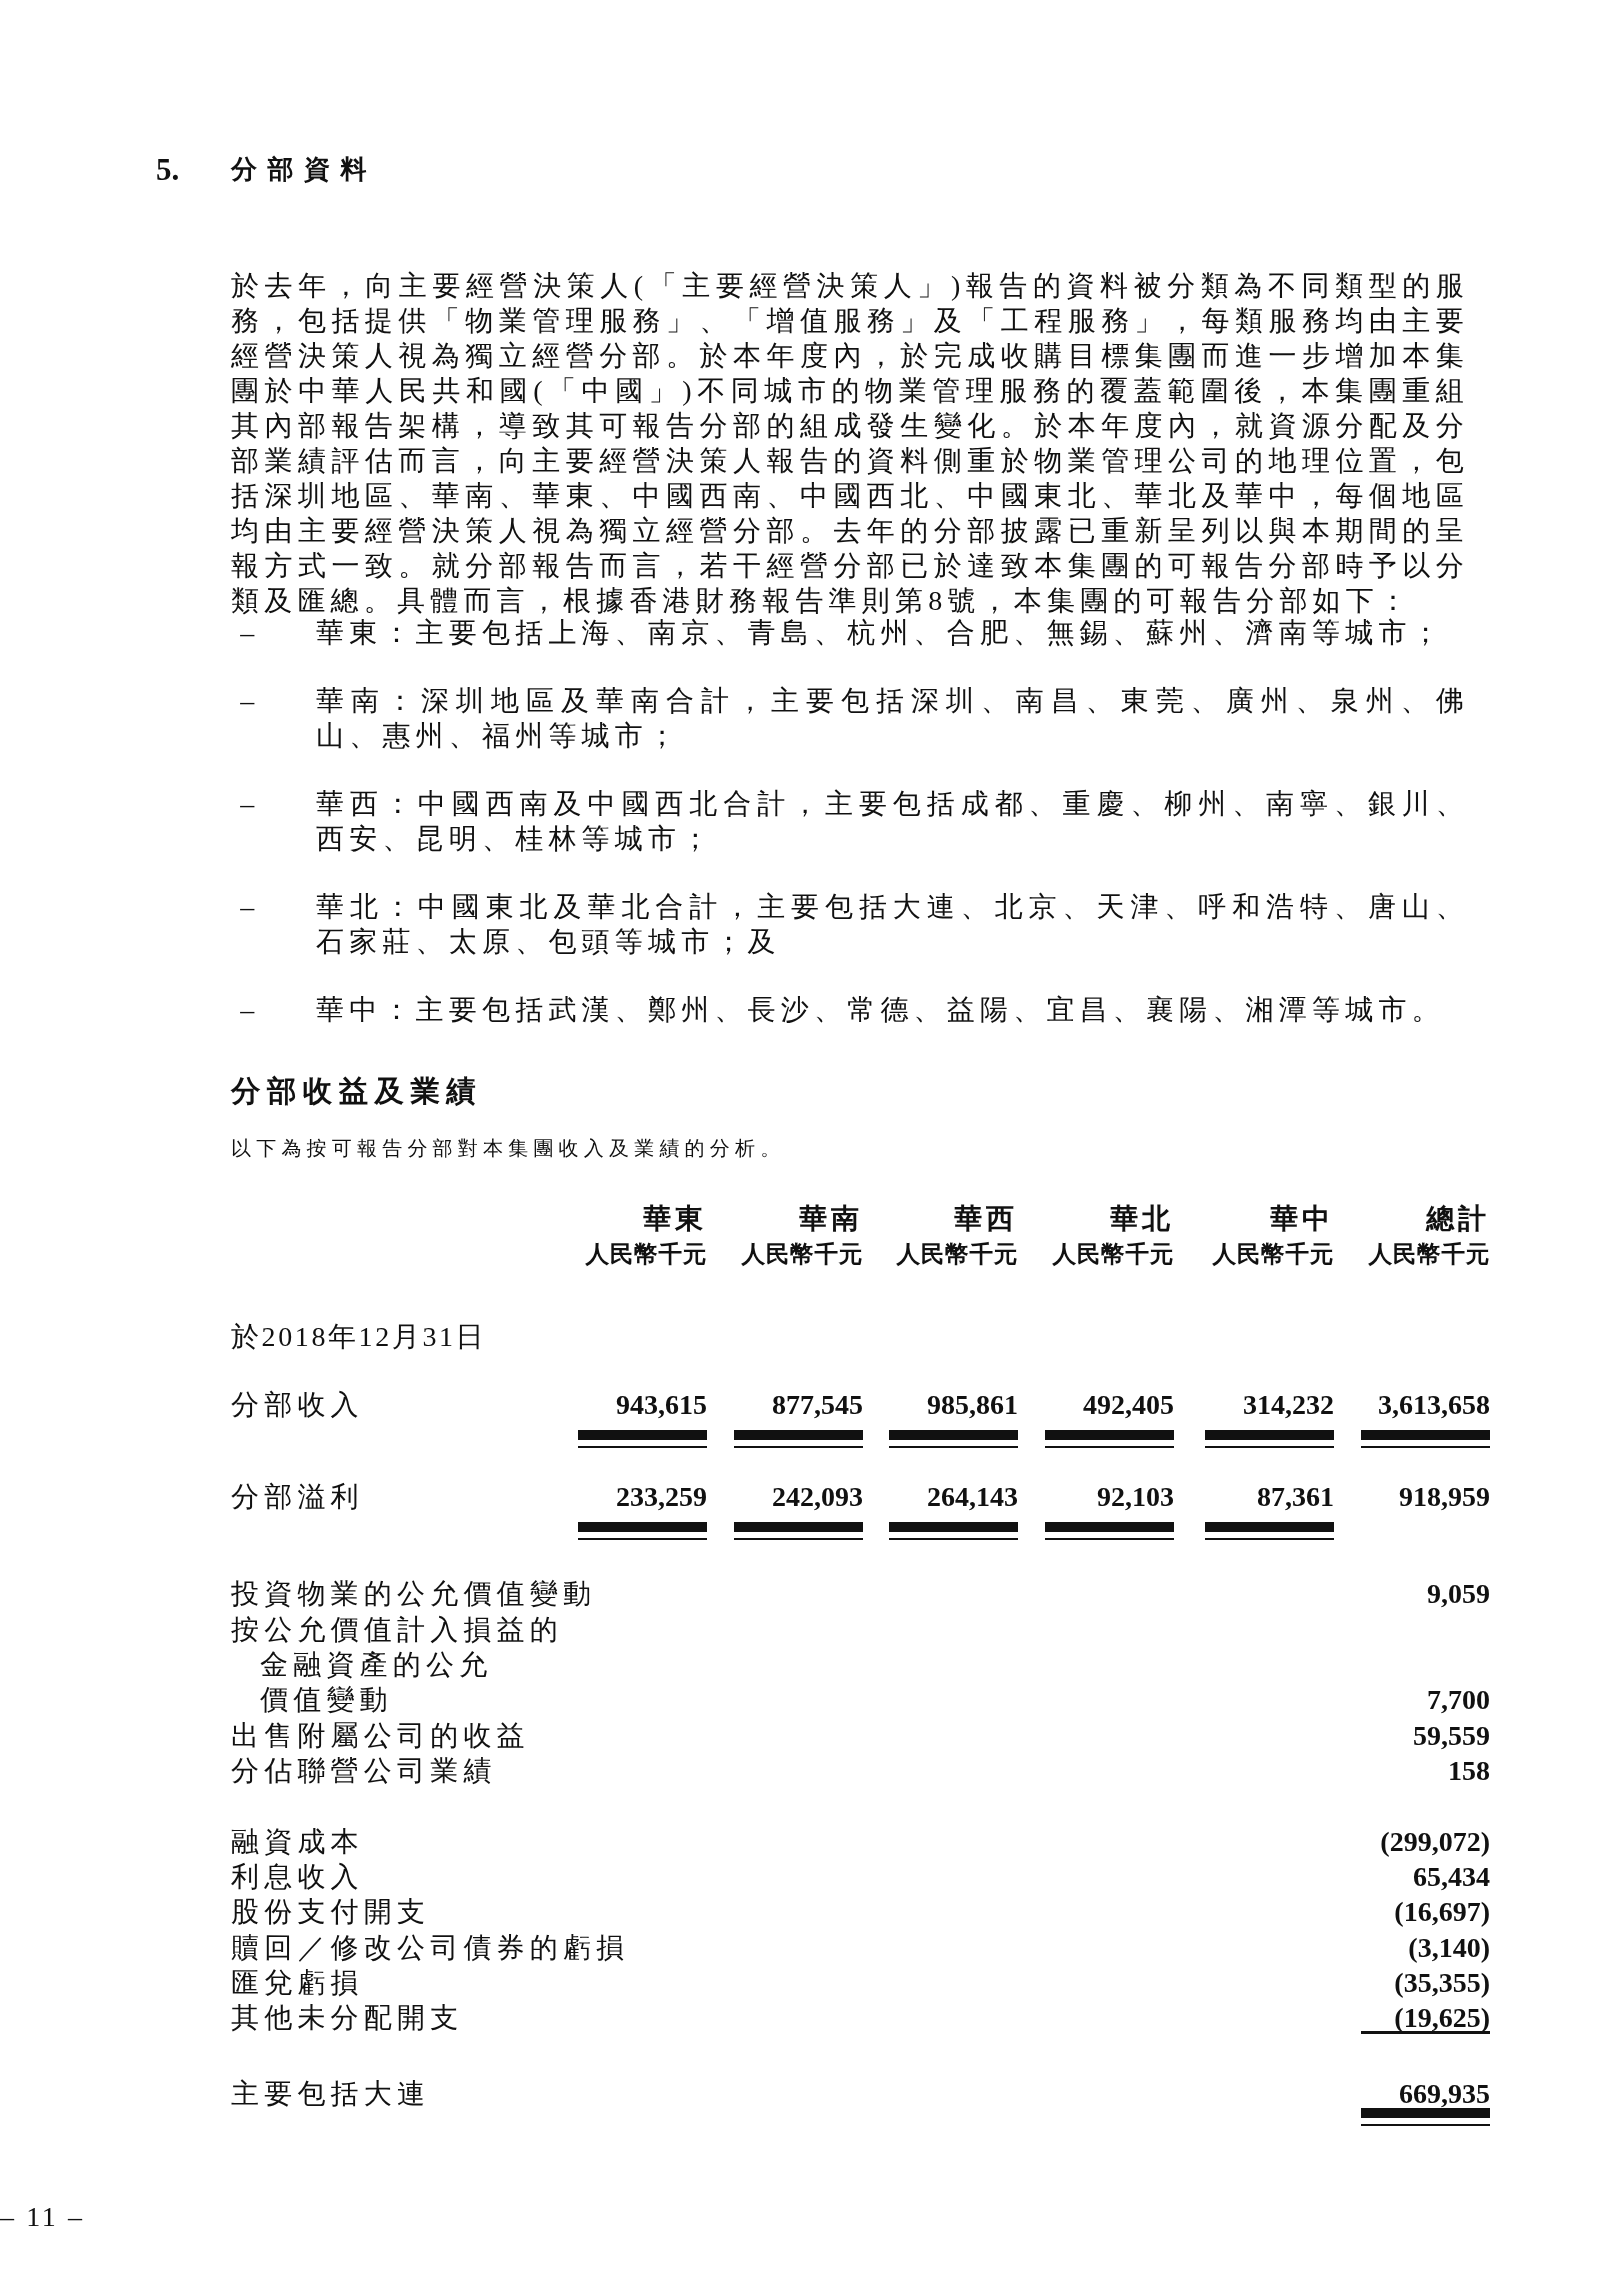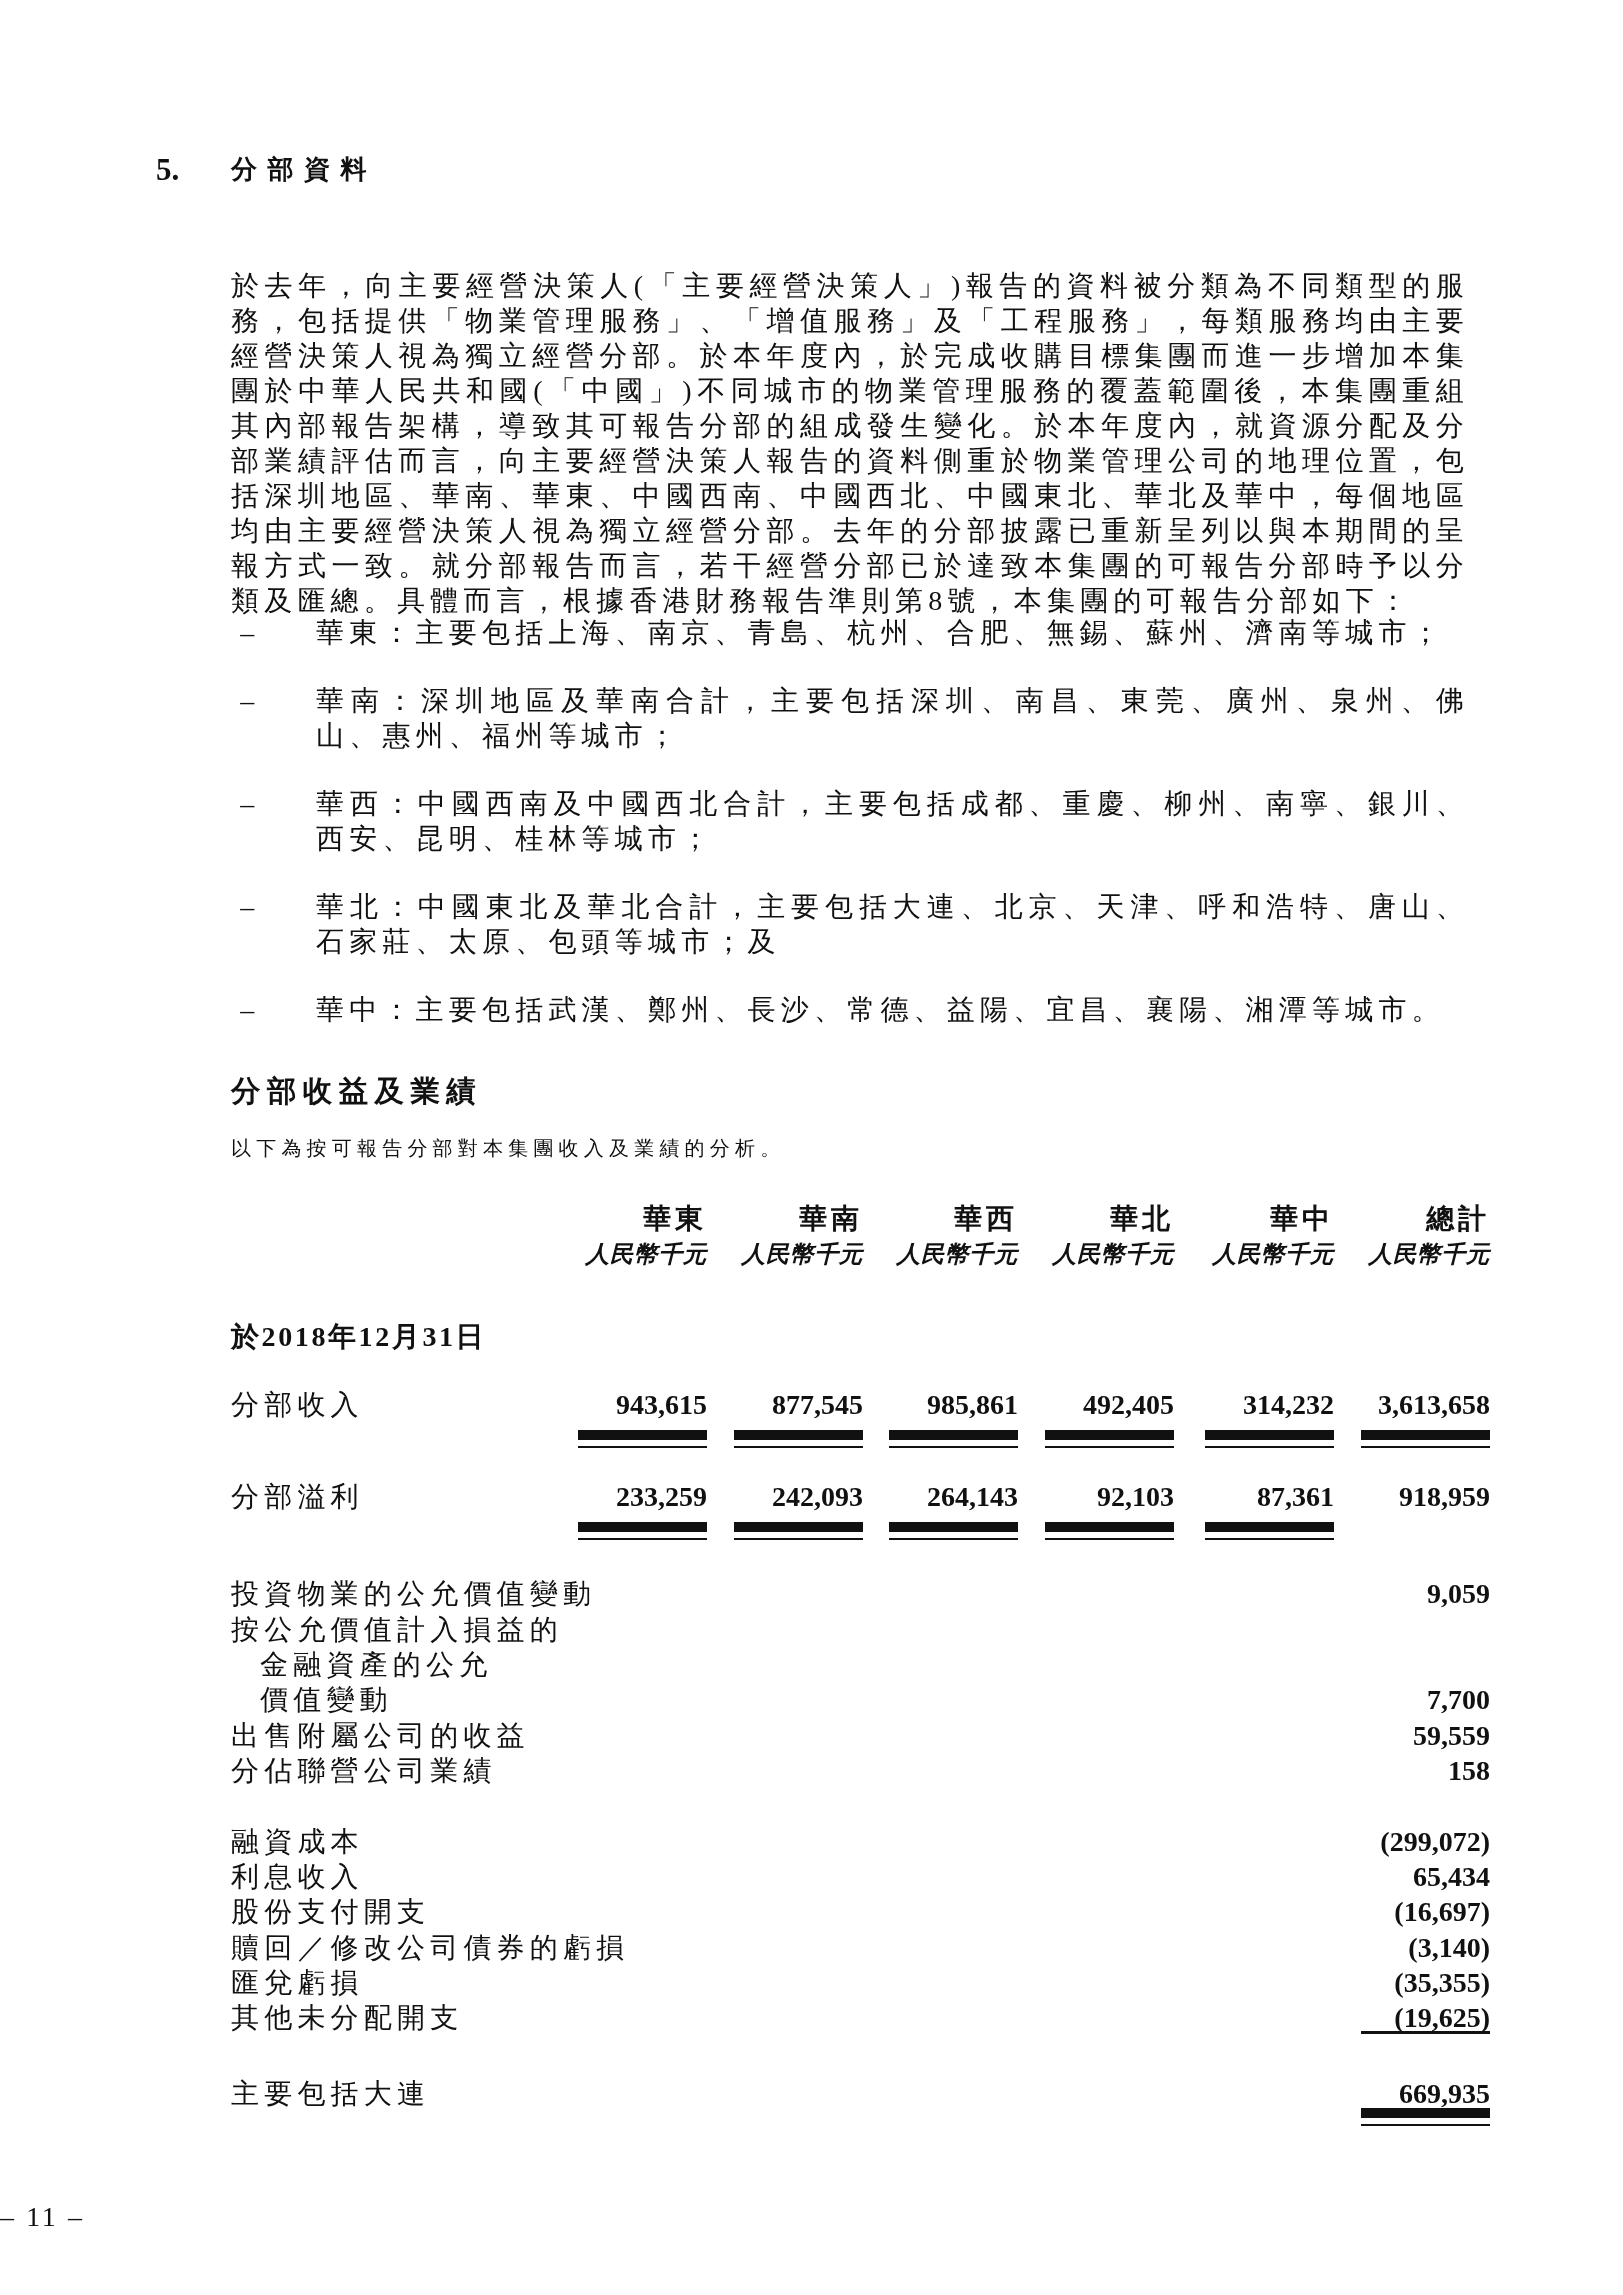--- a/index.html
+++ b/index.html
@@ -44,22 +44,22 @@
   .intro   { left: 231px; top: 1135px; font-size: 20px; letter-spacing: 5.2px; }
 
   
   .trow { position: absolute; left: 231px; width: 1259px; display: flex; font-size: 28px; line-height: 35px; white-space: nowrap; }
   .lbl  { width: 347px; letter-spacing: 5.2px; box-sizing: border-box; flex: 0 0 auto; }
   .lbl.indent { padding-left: 29px; }
   .c { text-align: right; flex: 0 0 auto; }
   .c1 { width: 129px; } .c2 { width: 156px; } .c3 { width: 155px; }
   .c4 { width: 156px; } .c5 { width: 160px; } .c6 { width: 156px; }
   .hdr .c { font-weight: bold; letter-spacing: 3.9px; }
-  .units .c { font-weight: bold; font-style: italic; font-size: 23.6px; letter-spacing: 0.7px; }
-  .bolddate { font-weight: bold; letter-spacing: 2.6px; }
+  .units .c { font-weight: bold; font-size: 23.6px; letter-spacing: 0.7px; }
+  .bolddate { font-weight: normal; letter-spacing: 2.6px; }
   .val { font-weight: bold; }
 
   .dbl { width: 129px; margin-left: auto; }
   .dbl .t { height: 9.8px; background: #111; }
   .dbl .b { height: 2.6px;  background: #111; margin-top: 5.9px; }
 
   .rule-single { left: 1361px; top: 2031px; width: 129px; height: 3.3px; background: #111; }
   .rule-double { left: 1361px; top: 2108px; width: 129px; }
   .rule-double .t { height: 9.8px; background: #111; }
   .rule-double .b { height: 2.6px;  background: #111; margin-top: 5.9px; }

